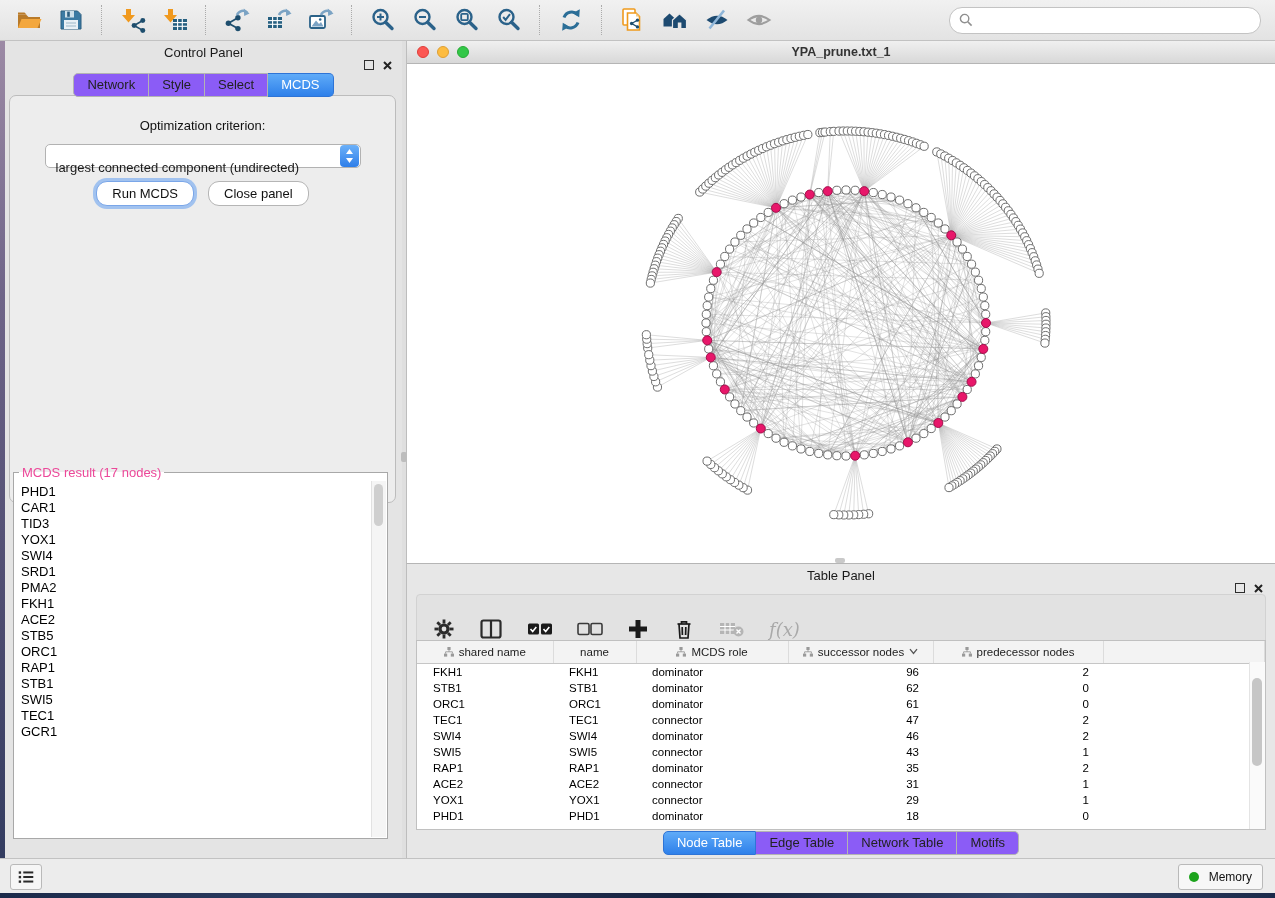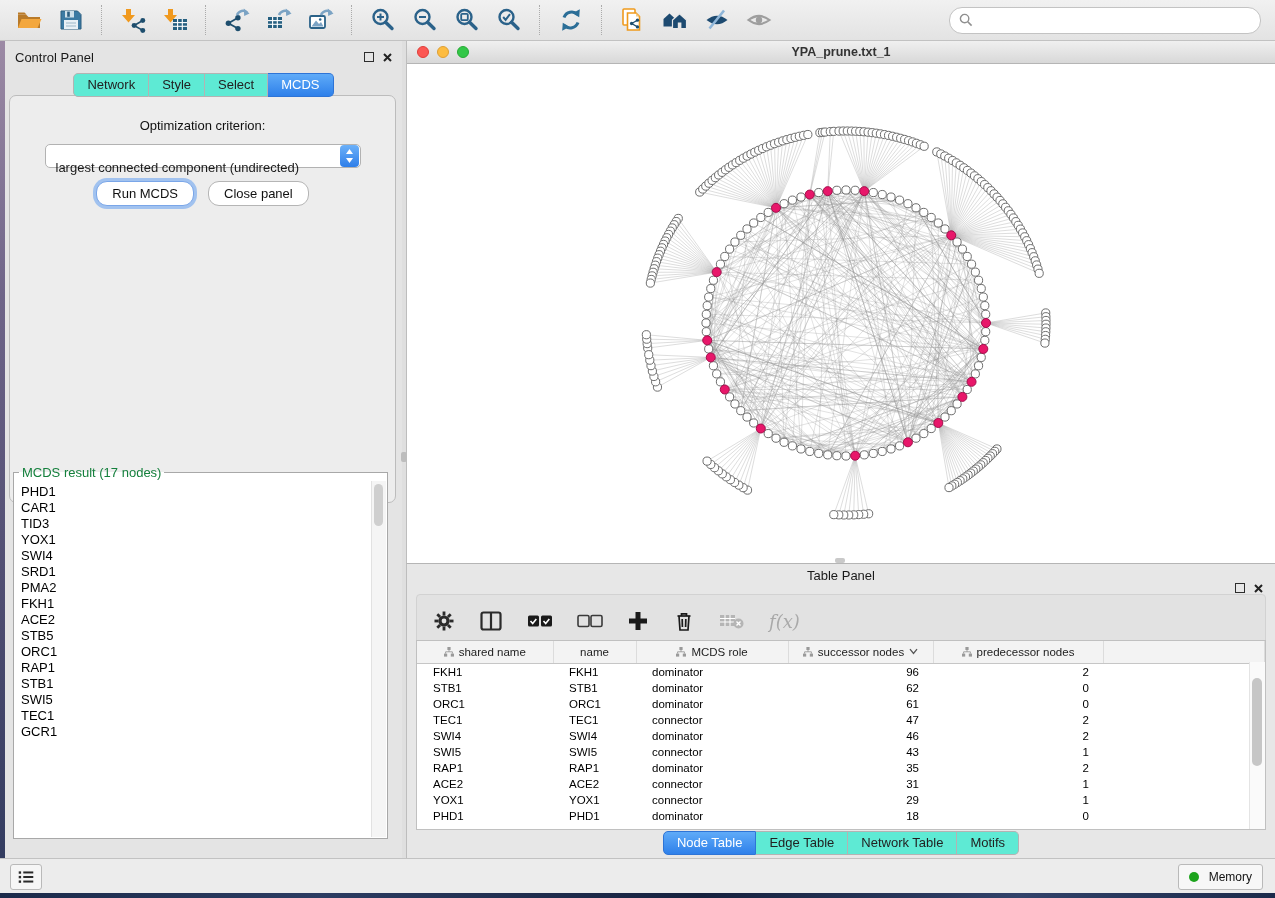--- a/index.html
+++ b/index.html
@@ -19,45 +19,45 @@
 
   
   .left-strip{position:absolute;left:0;top:41px;width:5px;height:852px;
     background:linear-gradient(180deg,#9c8aa5,#6e6488 30%,#4a4a6e 70%,#303a5e);}
   .v-divider{position:absolute;left:402px;top:41px;width:4px;height:817px;background:#dfdfdf;}
   .v-handle{position:absolute;left:401px;top:452px;width:6px;height:10px;border-radius:2px;background:#bdbdbd;}
   .h-handle{position:absolute;left:835px;top:558px;width:10px;height:5px;border-radius:2px;background:#c9c9c9;}
 
   
   .control-panel{position:absolute;left:5px;top:41px;width:397px;height:817px;background:#e4e4e4;}
-  .panel-head{height:24px;display:flex;align-items:center;padding:4px 10px 0 10px;font-size:13px;color:#1a1a1a;}
+  .panel-head{height:24px;display:flex;align-items:center;padding:4px 10px 0 10px;font-size:13px;color:#1a1a1a;flex-direction:column;}
   .win-btns{margin-left:auto;display:flex;gap:9px;align-items:center;}
   .float-btn{width:8px;height:8px;border:1.5px solid #2d2d2d;background:transparent;}
   .close-btn{display:flex;}
   .cp-tabs{position:absolute;left:0;right:0;top:32px;display:flex;justify-content:center;z-index:3;}
-  .tab{font-size:13px;line-height:16px;padding:3px 13px;background:#5eead4;border:1px solid #b3b3b3;
+  .tab{font-size:13px;line-height:16px;padding:3px 13px;background:#8b5cf6;border:1px solid #b3b3b3;
        border-left:none;color:#222;cursor:default;}
   .tab:first-child{border-left:1px solid #b3b3b3;border-radius:5px 0 0 5px;}
   .tab:last-child{border-radius:0 5px 5px 0;}
   .tab.active{background:linear-gradient(#5fabf8,#2e80ea);border-color:#2e74d6;color:#fff;}
   .tab-pane{position:absolute;left:4px;right:6px;top:54px;height:406px;background:#ededed;
     border:1px solid #bcbcbc;border-radius:7px;}
   .opt-label{margin-top:22px;text-align:center;font-size:13px;color:#111;}
   .dropdown{margin:11px auto 0 auto;width:316px;height:24px;background:#fff;border:1px solid #b2b2b2;
     border-radius:5px;display:flex;align-items:center;box-sizing:border-box;padding-left:10px;font-size:13px;}
   .dropdown .dd-text{flex:1;white-space:nowrap;overflow:hidden;margin-top:22px;}
   .stepper{width:19px;height:22px;border-radius:4px;background:linear-gradient(#6cb1f9,#2e7ee9);
     display:flex;align-items:center;justify-content:center;margin-right:1px;}
   .btn-row{margin-top:13px;display:flex;justify-content:center;gap:14px;}
   .btn{font-size:13px;font-family:"Liberation Sans",sans-serif;padding:4px 15px;background:#fff;
     border:1px solid #b5b5b5;border-radius:11px;color:#111;}
   .btn.focus-ring{box-shadow:0 0 0 3px rgba(110,165,240,.6);border-color:#7aa6e8;}
   .result-box{position:absolute;left:8px;right:14px;top:424px;height:372px;margin:0;padding:0;
     background:#fff;border:1px solid #a8a8a8;}
-  .result-box legend{font-size:13px;color:#15803d;margin-left:5px;padding:0 3px;}
+  .result-box legend{font-size:13px;color:#ec4899;margin-left:5px;padding:0 3px;}
   .mcds-list{position:absolute;left:2px;top:2px;bottom:2px;right:17px;overflow:hidden;
     font-size:13px;line-height:16px;color:#000;padding:2px 0 0 5px;}
   .mcds-scroll{position:absolute;right:1px;top:1px;bottom:1px;width:14px;background:#f5f5f5;
     border-left:1px solid #e2e2e2;}
   .mcds-thumb{position:absolute;left:2px;top:3px;width:9px;height:42px;border-radius:5px;background:#cfcfcf;}
 
   
   .network-window{position:absolute;left:406px;top:41px;width:869px;height:522px;background:#fff;
     border-left:1px solid #bdbdbd;box-sizing:border-box;}
   .titlebar{height:22px;background:linear-gradient(#f0f0f0,#d8d8d8);border-bottom:1px solid #b5b5b5;
@@ -68,21 +68,21 @@
   .light.red{background:#fc5753;border:1px solid #df3e39;box-sizing:border-box;}
   .light.yellow{background:#fdbc40;border:1px solid #de9f34;box-sizing:border-box;}
   .light.green{background:#33c748;border:1px solid #27aa35;box-sizing:border-box;}
   #network-svg{display:block;background:#fff;}
 
   
   .table-panel{position:absolute;left:406px;top:563px;width:869px;height:295px;background:#e7e7e7;
     border-top:1px solid #b5b5b5;border-left:1px solid #bdbdbd;box-sizing:border-box;}
   .tp-head{height:24px;display:flex;align-items:center;padding:4px 12px 0 12px;font-size:13px;flex-direction:column;}
   .tp-toolbar{position:absolute;left:9px;right:9px;top:30px;height:44px;background:#e2e2e2;
-    border:1px solid #d2d2d2;border-radius:4px;display:flex;align-items:center;gap:24px;padding:4px 16px;}
+    border:1px solid #d2d2d2;border-radius:4px;display:flex;align-items:center;gap:24px;padding:12px 16px;}
   .tp-icon{display:flex;align-items:center;justify-content:center;}
   .fx-label{font-family:"DejaVu Serif",serif;font-style:italic;font-size:18px;color:#a9a9a9;}
   .tp-tablewrap{position:absolute;left:9px;right:9px;top:76px;bottom:28px;background:#fff;
     border:1px solid #c0c0c0;overflow:hidden;}
   table.node-table{border-collapse:collapse;table-layout:fixed;width:100%;}
   .node-table th{height:20px;background:#f3f3f3;border-right:1px solid #dcdcdc;border-bottom:1px solid #c6c6c6;
     font-size:11.5px;font-weight:normal;color:#222;text-align:center;overflow:hidden;white-space:nowrap;}
   .node-table th .hwrap{display:inline-flex;align-items:center;gap:5px;}
   .node-table td{height:16px;font-size:11.5px;color:#000;overflow:hidden;white-space:nowrap;padding:0;}
   .node-table td.txt{padding-left:16px;text-align:left;}

